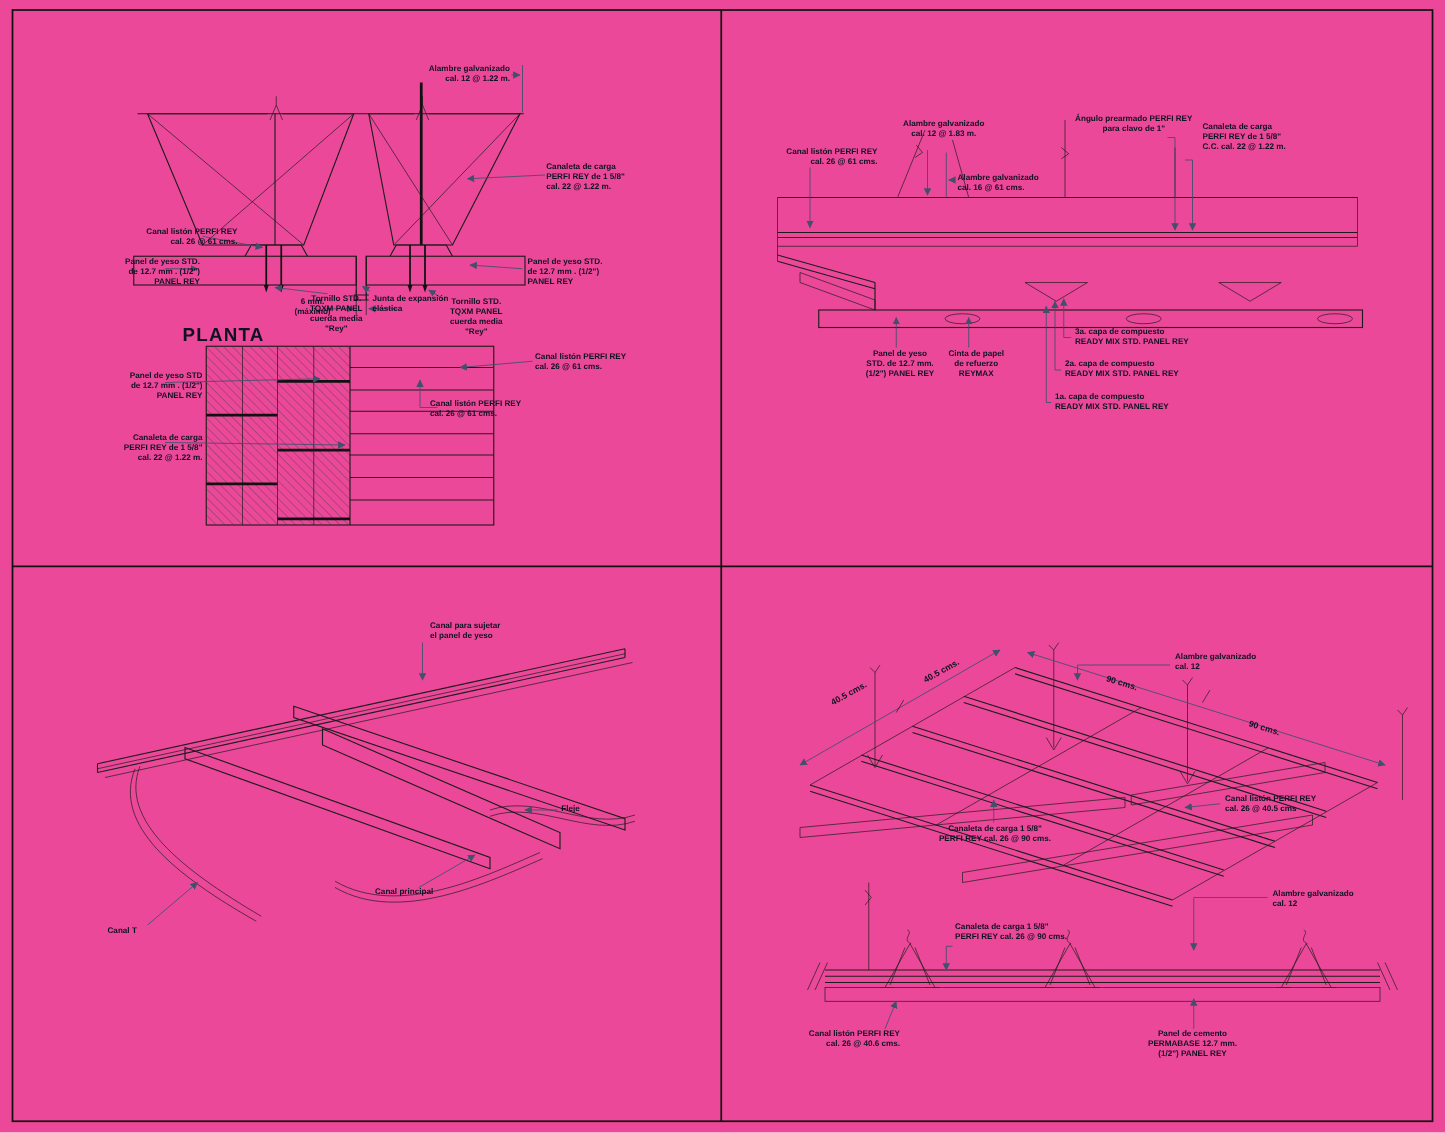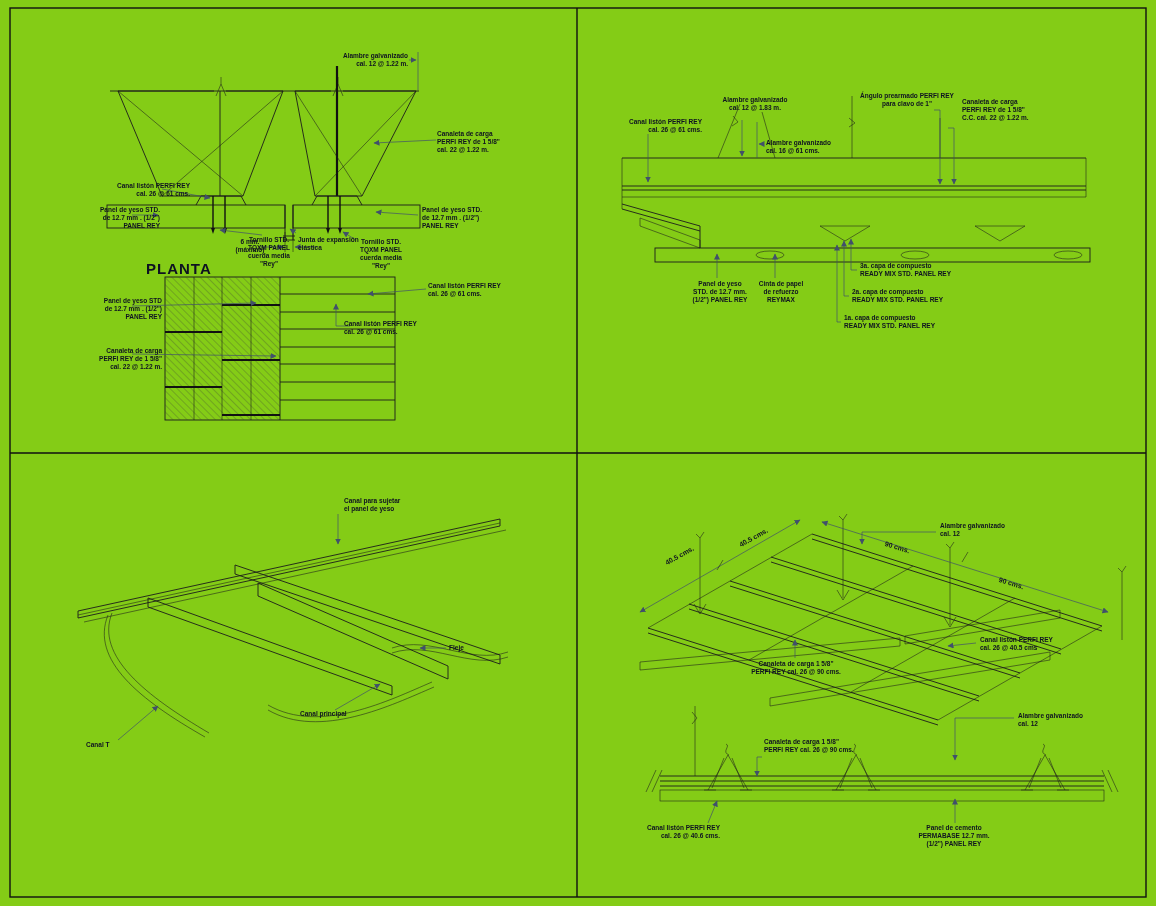--- a/index.html
+++ b/index.html
@@ -1,17 +1,17 @@
 <!DOCTYPE html>
 <html><head>
 <meta charset="utf-8">
 <title>Ceiling Details CAD</title>
 <style>
   html,body{margin:0;padding:0;background:#ffffff;}
-  #stage{position:relative;width:1156px;height:906px;background:#84cc16;overflow:hidden;
+  #stage{position:relative;width:1156px;height:906px;background:#ec4899;overflow:hidden;
          font-family:"Liberation Sans",sans-serif;}
   #linework{position:absolute;left:0;top:0;}
   .label{position:absolute;font:700 6.5px/1.22 "Liberation Sans",sans-serif;color:#0e1222;
          white-space:pre-line;letter-spacing:0;}
   .ra{text-align:right;} .ca{text-align:center;} .la{text-align:left;}
   .planta-title{font:700 15px/1 "Liberation Sans",sans-serif;letter-spacing:1px;color:#0e1222;}
   .dim{font:700 7px/1 "Liberation Sans",sans-serif;color:#0e1222;transform-origin:left top;white-space:nowrap;}
   
   .ln{stroke:#1c1c1c;fill:none;stroke-width:.9;}
   .thin{stroke:#1c1c1c;fill:none;stroke-width:.55;}

